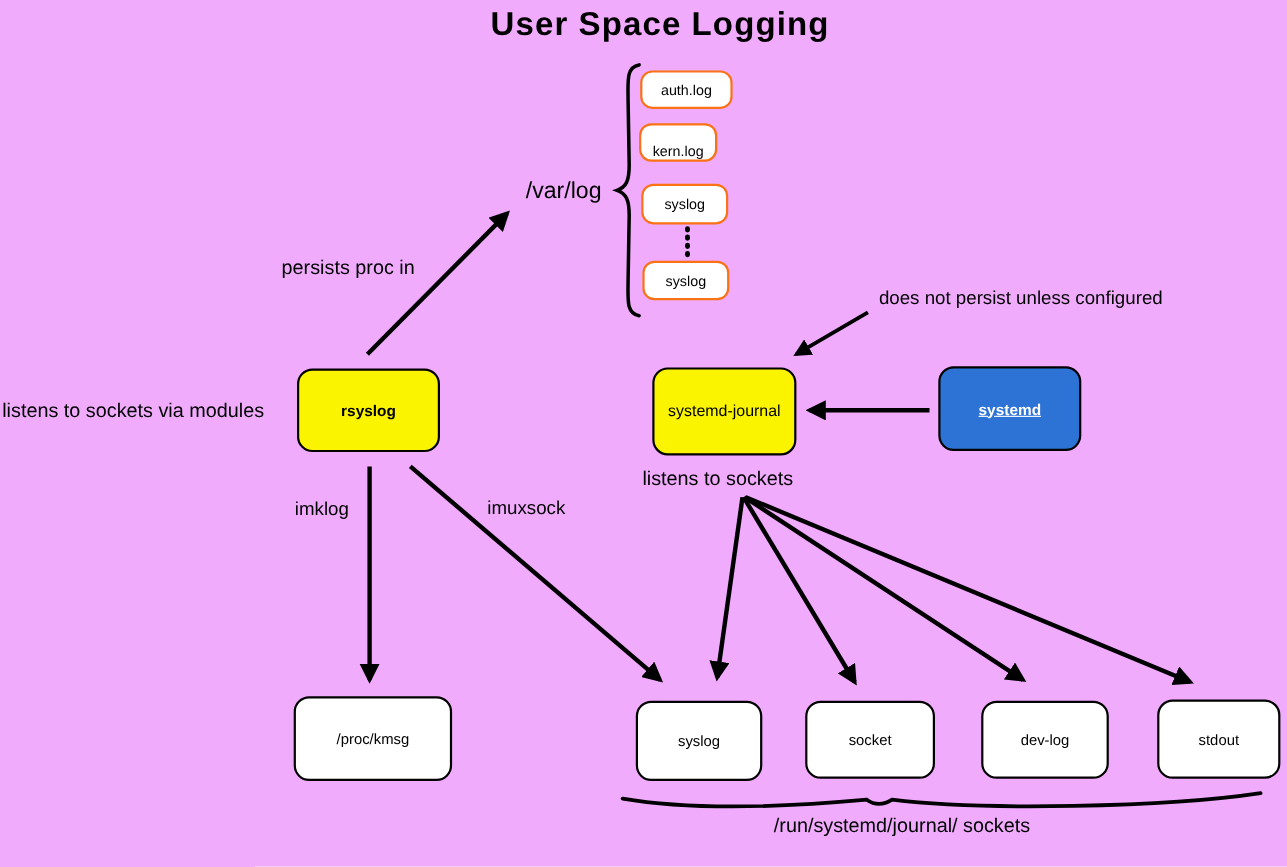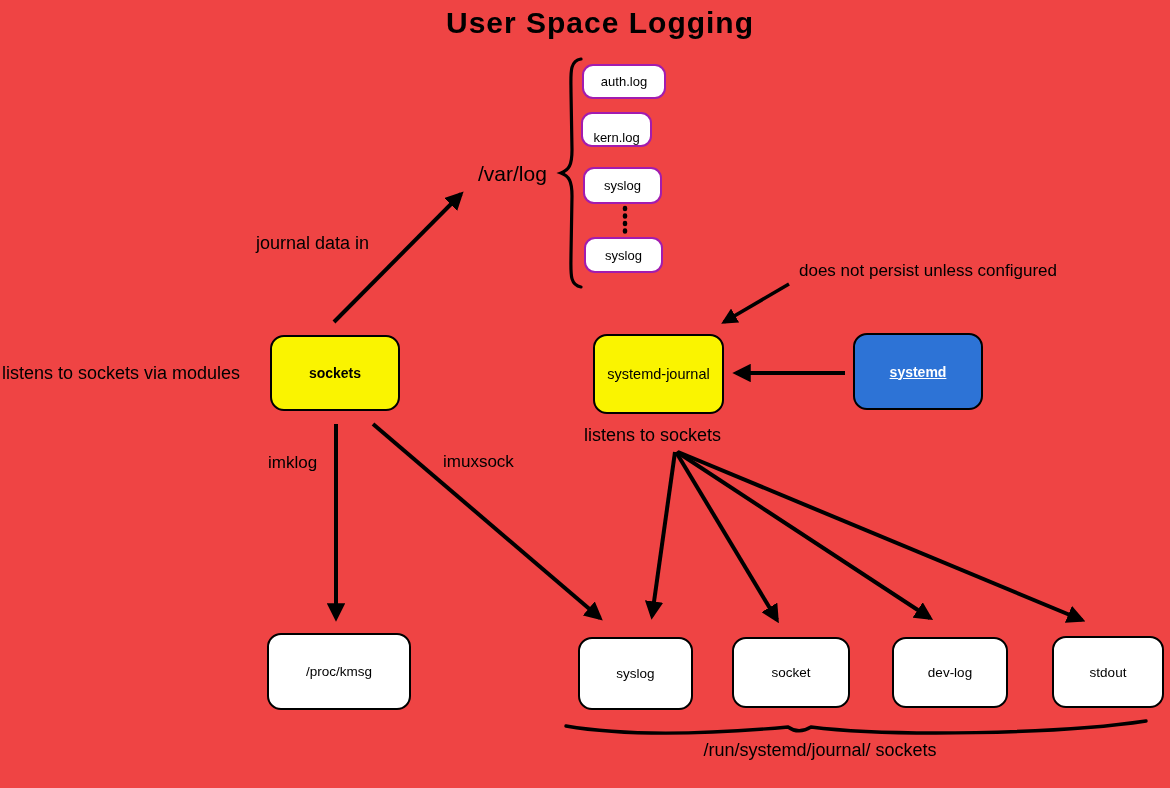--- a/index.html
+++ b/index.html
@@ -1,35 +1,35 @@
 <!DOCTYPE html>
 <html><head>
 <meta charset="utf-8">
 <style>
   html,body{margin:0;padding:0;background:#fff;}
   #canvas{
-    position:relative;width:1170px;height:788px;background:#ef4444;
+    position:relative;width:1170px;height:788px;background:#f0abfc;
     font-family:"Liberation Sans","DejaVu Sans",sans-serif;color:#000;
     overflow:hidden;
   }
   .abs{position:absolute;}
   #svg-layer{position:absolute;left:0;top:0;width:1170px;height:788px;}
   .title{
     font-size:30px;font-weight:700;letter-spacing:1px;text-align:center;
   }
   .lbl{font-size:18px;white-space:nowrap;}
   .lbl-sm{font-size:17px;white-space:nowrap;}
   .varlog-lbl{font-size:21px;white-space:nowrap;}
   .node{
     box-sizing:border-box;border:2.5px solid #000;border-radius:14px;
     background:#fff;display:flex;align-items:center;justify-content:center;
     font-size:13.5px;text-align:center;
   }
   .file-node{
-    box-sizing:border-box;border:2px solid #a21caf;border-radius:11px;
+    box-sizing:border-box;border:2px solid #f97316;border-radius:11px;
     background:#fff;display:flex;align-items:center;justify-content:center;
     font-size:13px;text-align:center;
   }
   .yellow{background:#FAF400;}
   .blue{background:#2D73D6;color:#fff;font-weight:700;}
   .bold{font-weight:700;}
 </style>
 </head>
 <body>
 
@@ -75,29 +75,29 @@
   <div class="abs file-node" style="left:581px;top:112px;width:71px;height:35px;align-items:flex-end;">
     <span>kern.log</span>
   </div>
   <div class="abs file-node" style="left:583px;top:167px;width:79px;height:37px;">
     <span>syslog</span>
   </div>
   <div class="abs file-node" style="left:584px;top:237px;width:79px;height:36px;">
     <span>syslog</span>
   </div>
 
-  <div class="abs lbl" style="left:256px;top:233px;">journal data in</div>
+  <div class="abs lbl" style="left:256px;top:233px;">persists proc in</div>
   <div class="abs lbl" style="left:2px;top:363px;">listens to sockets via modules</div>
   <div class="abs lbl-sm" style="left:799px;top:261px;">does not persist unless configured</div>
   <div class="abs lbl" style="left:584px;top:425px;">listens to sockets</div>
   <div class="abs lbl-sm" style="left:268px;top:453px;">imklog</div>
   <div class="abs lbl-sm" style="left:443px;top:452px;">imuxsock</div>
 
   <div class="abs node yellow bold" style="left:270px;top:335px;width:130px;height:76px;font-size:14px;">
-    <span>sockets</span>
+    <span>rsyslog</span>
   </div>
   <div class="abs node yellow" style="left:593px;top:334px;width:131px;height:80px;font-size:14.5px;">
     <span>systemd-journal</span>
   </div>
   <div class="abs node blue" style="left:853px;top:333px;width:130px;height:77px;font-size:14px;text-decoration:underline;">
     <span>systemd</span>
   </div>
 
   <div class="abs node" style="left:267px;top:633px;width:144px;height:77px;">
     <span>/proc/kmsg</span>

